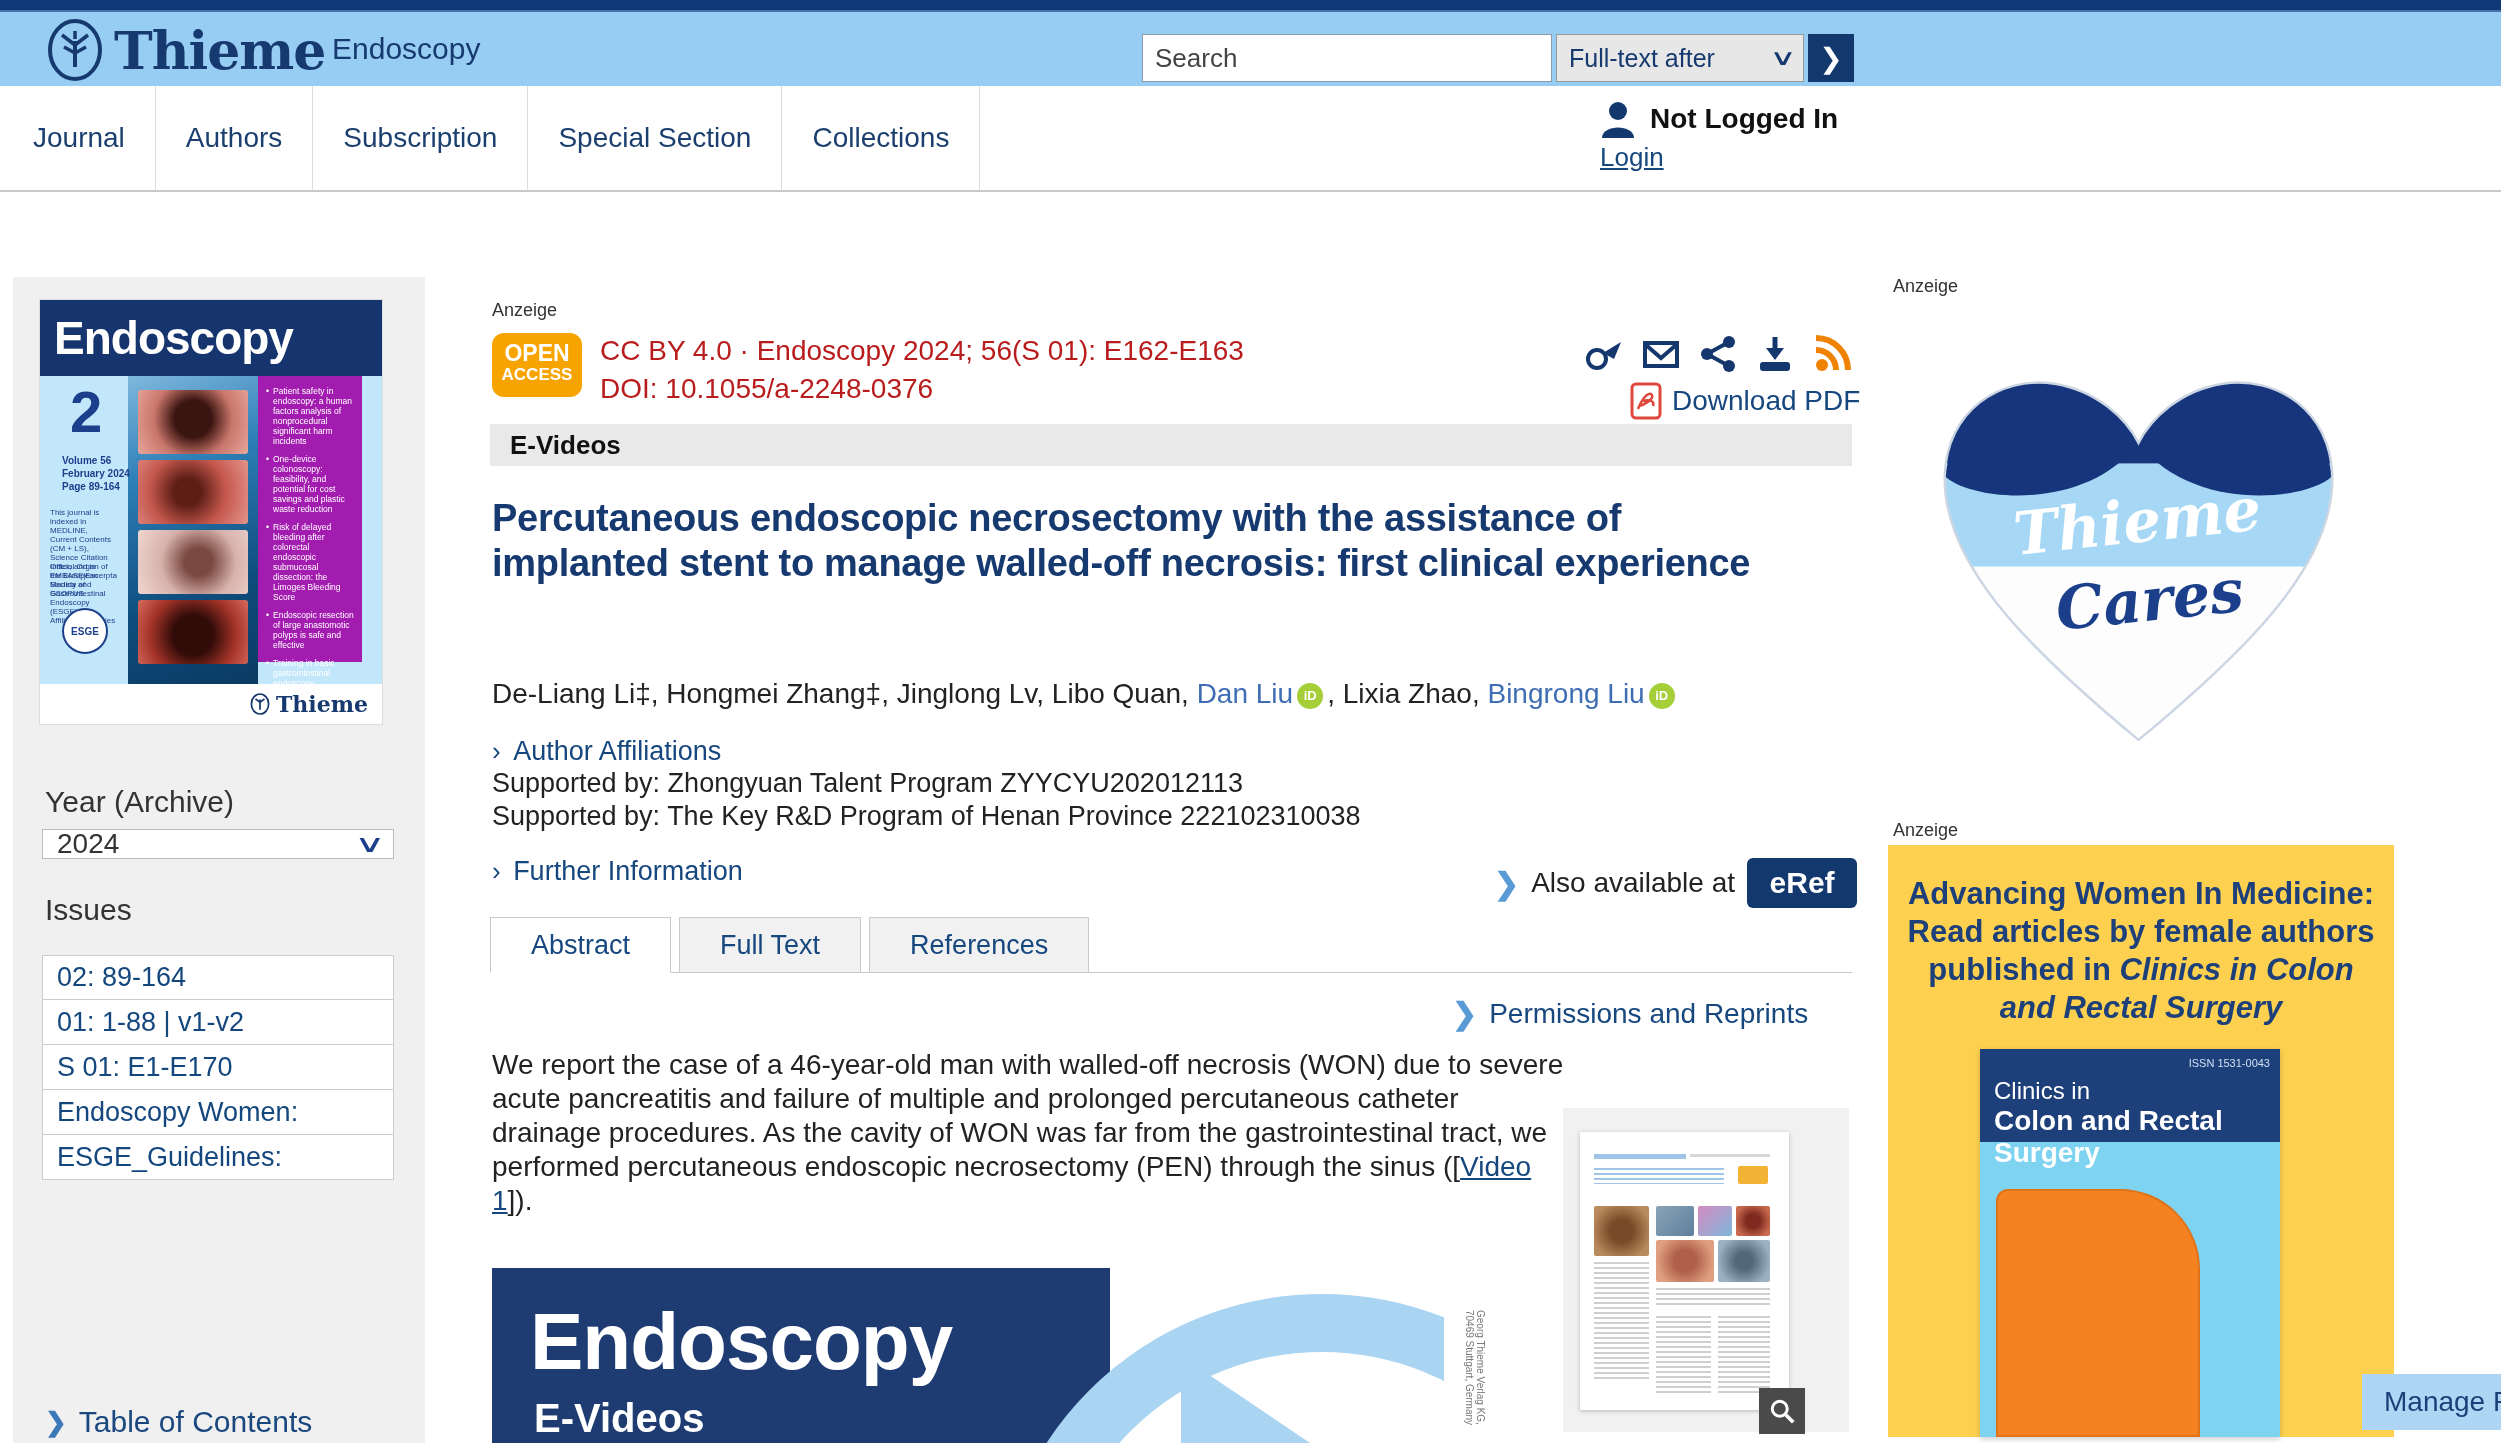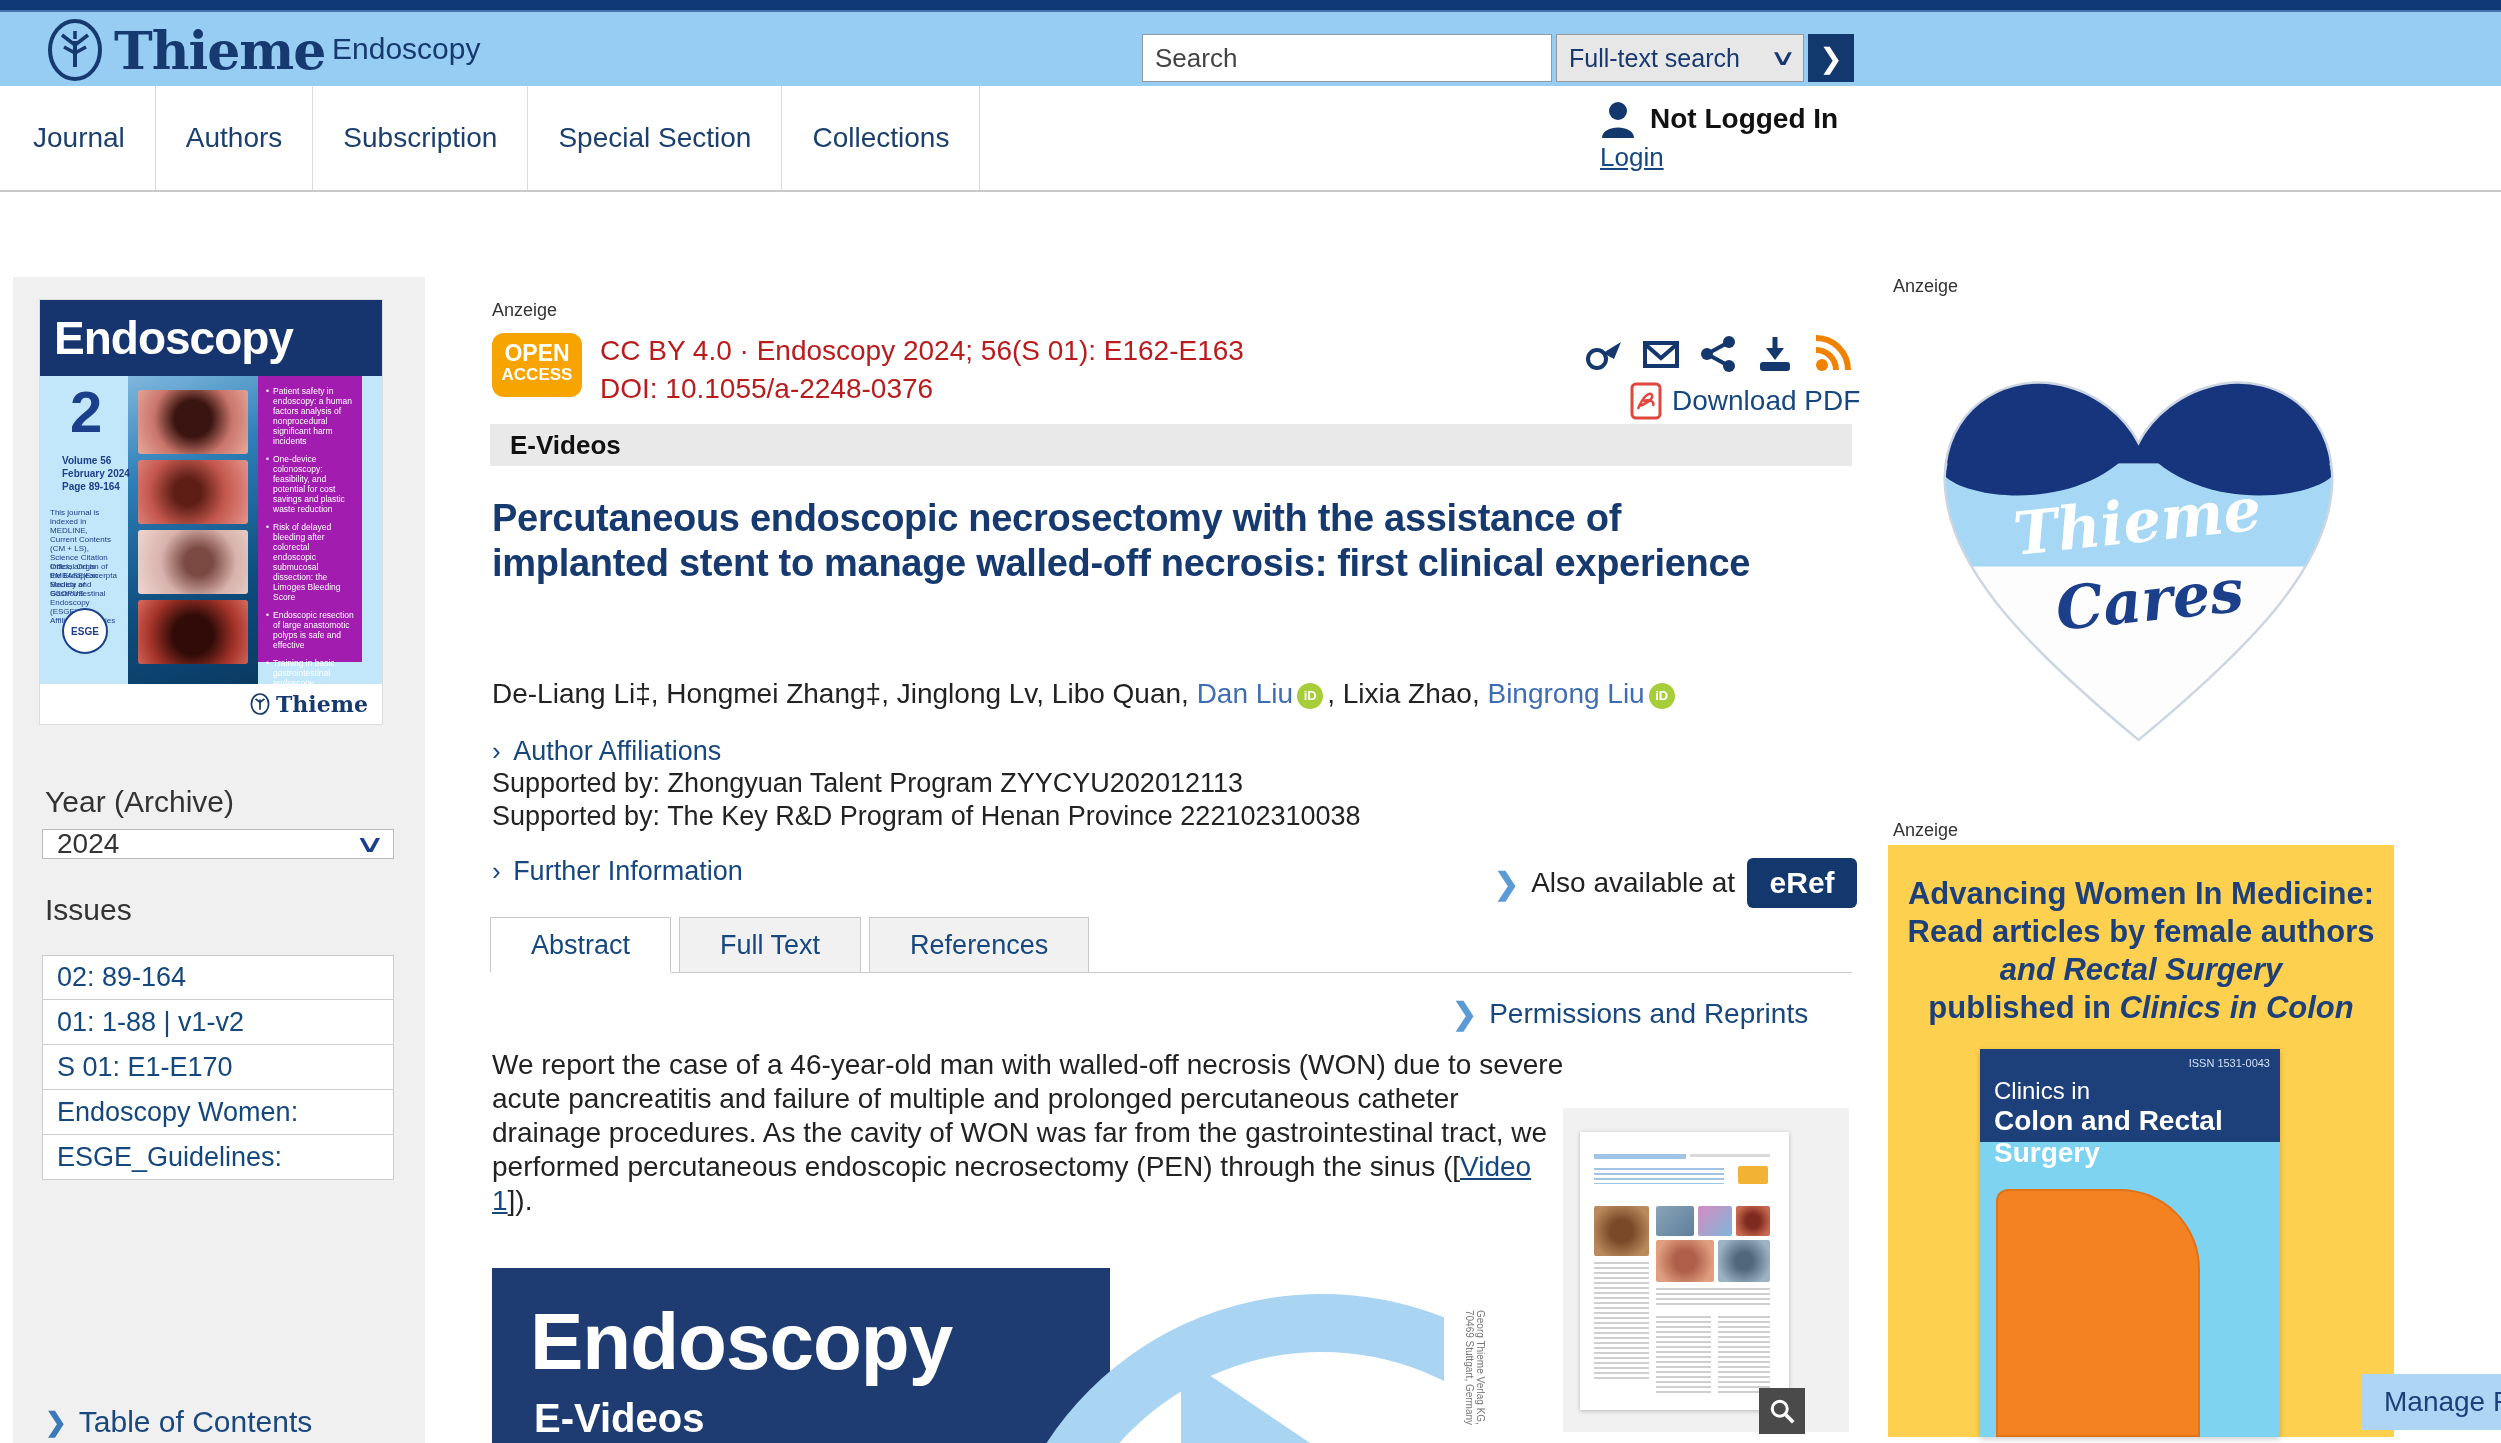--- a/index.html
+++ b/index.html
@@ -122,21 +122,21 @@
       <svg width="58" height="62" viewBox="0 0 58 62">
         <ellipse cx="29" cy="31" rx="25" ry="29" fill="none" stroke="#16396f" stroke-width="4"></ellipse>
         <line x1="29" y1="48" x2="29" y2="22" stroke="#16396f" stroke-width="4"></line>
         <path d="M29 26 L16 16 M29 26 L42 16 M29 34 L18 28 M29 34 L40 28 M29 20 L29 12" stroke="#16396f" stroke-width="3.5" fill="none"></path>
       </svg>
       <span class="brand-name">Thieme</span>
     </div>
     <div class="abs journal-name">Endoscopy</div>
     <input class="abs search-input" type="text" placeholder="Search" style="">
     <div class="abs search-scope">
-      <span>Full-text search</span>
+      <span>Full-text after</span>
       <span class="scope-chev">∨</span>
     </div>
     <div class="abs search-go">❯</div>
   </div>
 
   <div class="abs navbar">
     <ul class="nav-list">
       <li>Journal</li>
       <li>Authors</li>
       <li>Subscription</li>
@@ -362,22 +362,22 @@
       <text x="280" y="345" text-anchor="middle" font-family="DejaVu Serif, serif" font-style="italic" font-weight="bold" font-size="72" fill="#1b3f8a" transform="rotate(-6 280 335)">Cares</text>
     </svg>
   </div>
 
   <div class="abs anzeige" style="left:1893px; top:820px;">Anzeige</div>
 
   <div class="abs women-ad">
     <div class="women-head">
       <div>Advancing Women In Medicine:</div>
       <div>Read articles by female authors</div>
+      <div><span>published in </span><i>Clinics in Colon</i></div>
       <div><i>and Rectal Surgery</i></div>
-      <div><span>published in </span><i>Clinics in Colon</i></div>
     </div>
     <div class="mini-cover">
       <div class="mini-head">
         <div class="mini-issn">ISSN 1531-0043</div>
         <div class="mini-l1">Clinics in</div>
         <div class="mini-l2">Colon and Rectal Surgery</div>
       </div>
       <div class="mini-orange"></div>
     </div>
   </div>

